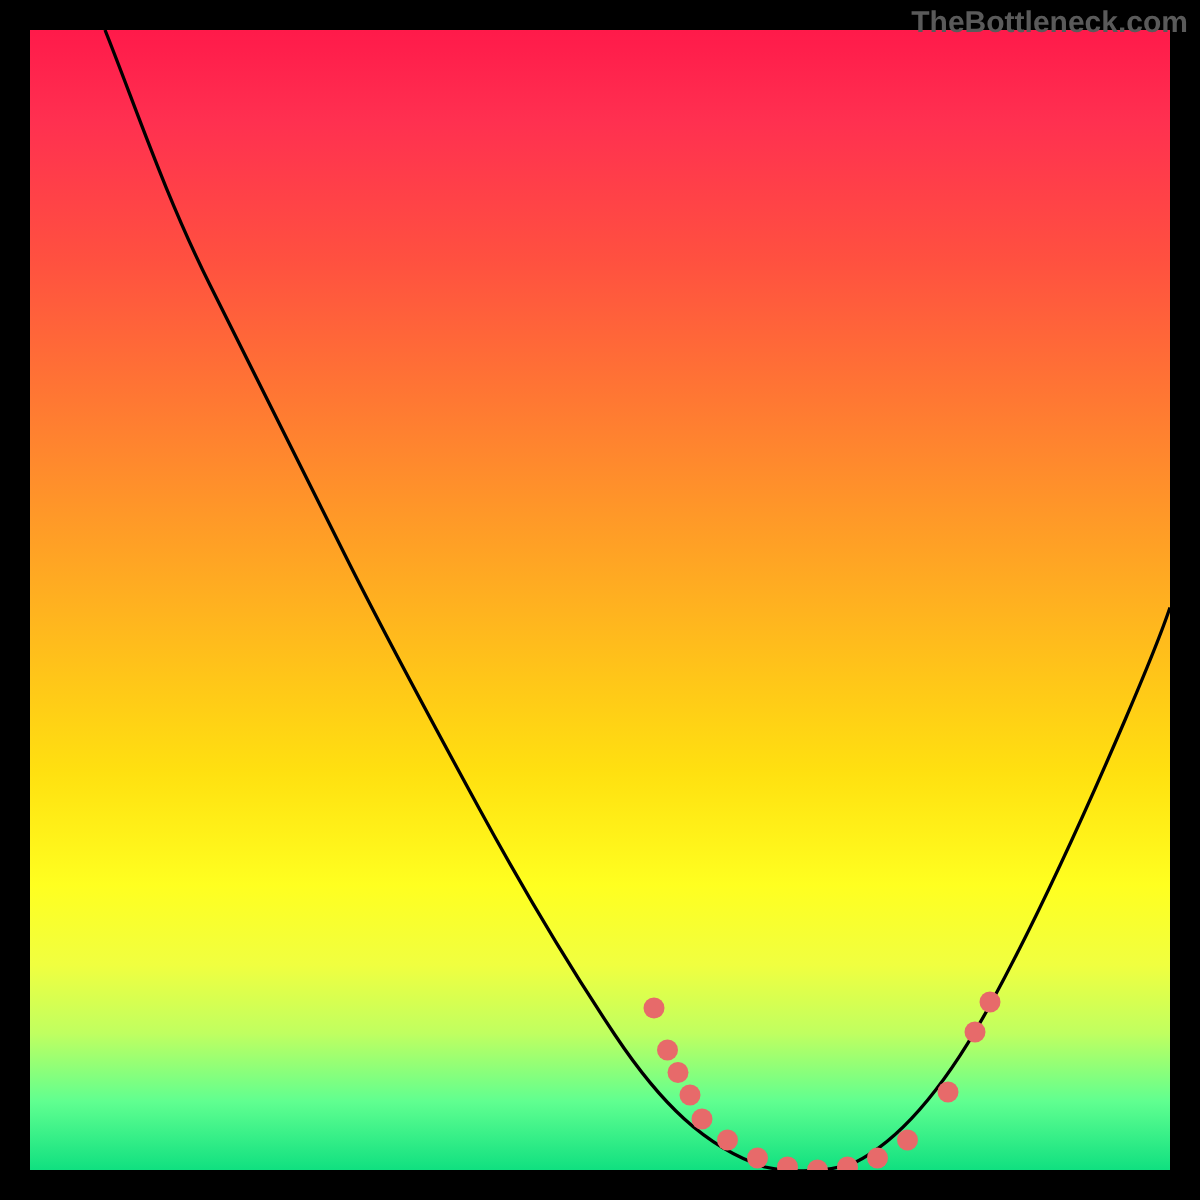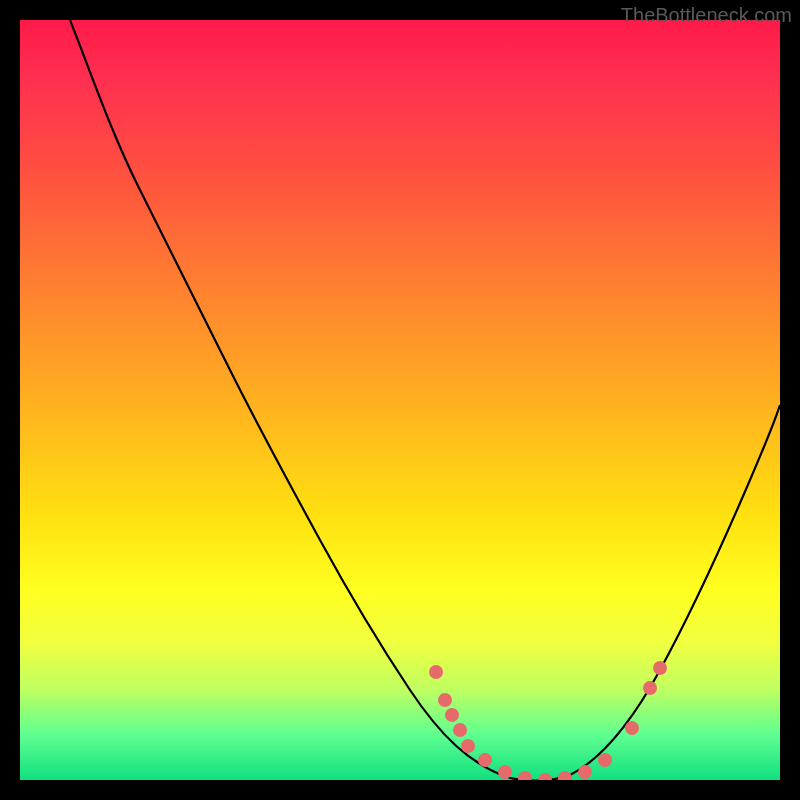--- a/index.html
+++ b/index.html
@@ -23,21 +23,21 @@
       #c0ff60 88%,
       #60ff90 94%,
       #10e080 100%);
   }
   .watermark {
     position: absolute;
     top: 4px;
     right: 8px;
     color: #5a5a5a;
     font-size: 20px;
-    font-weight: 400;
+    font-weight: 700;
     z-index: 10;
   }
   svg.curve {
     position: absolute;
     left: 0;
     top: 0;
     width: 760px;
     height: 760px;
     z-index: 5;
   }

